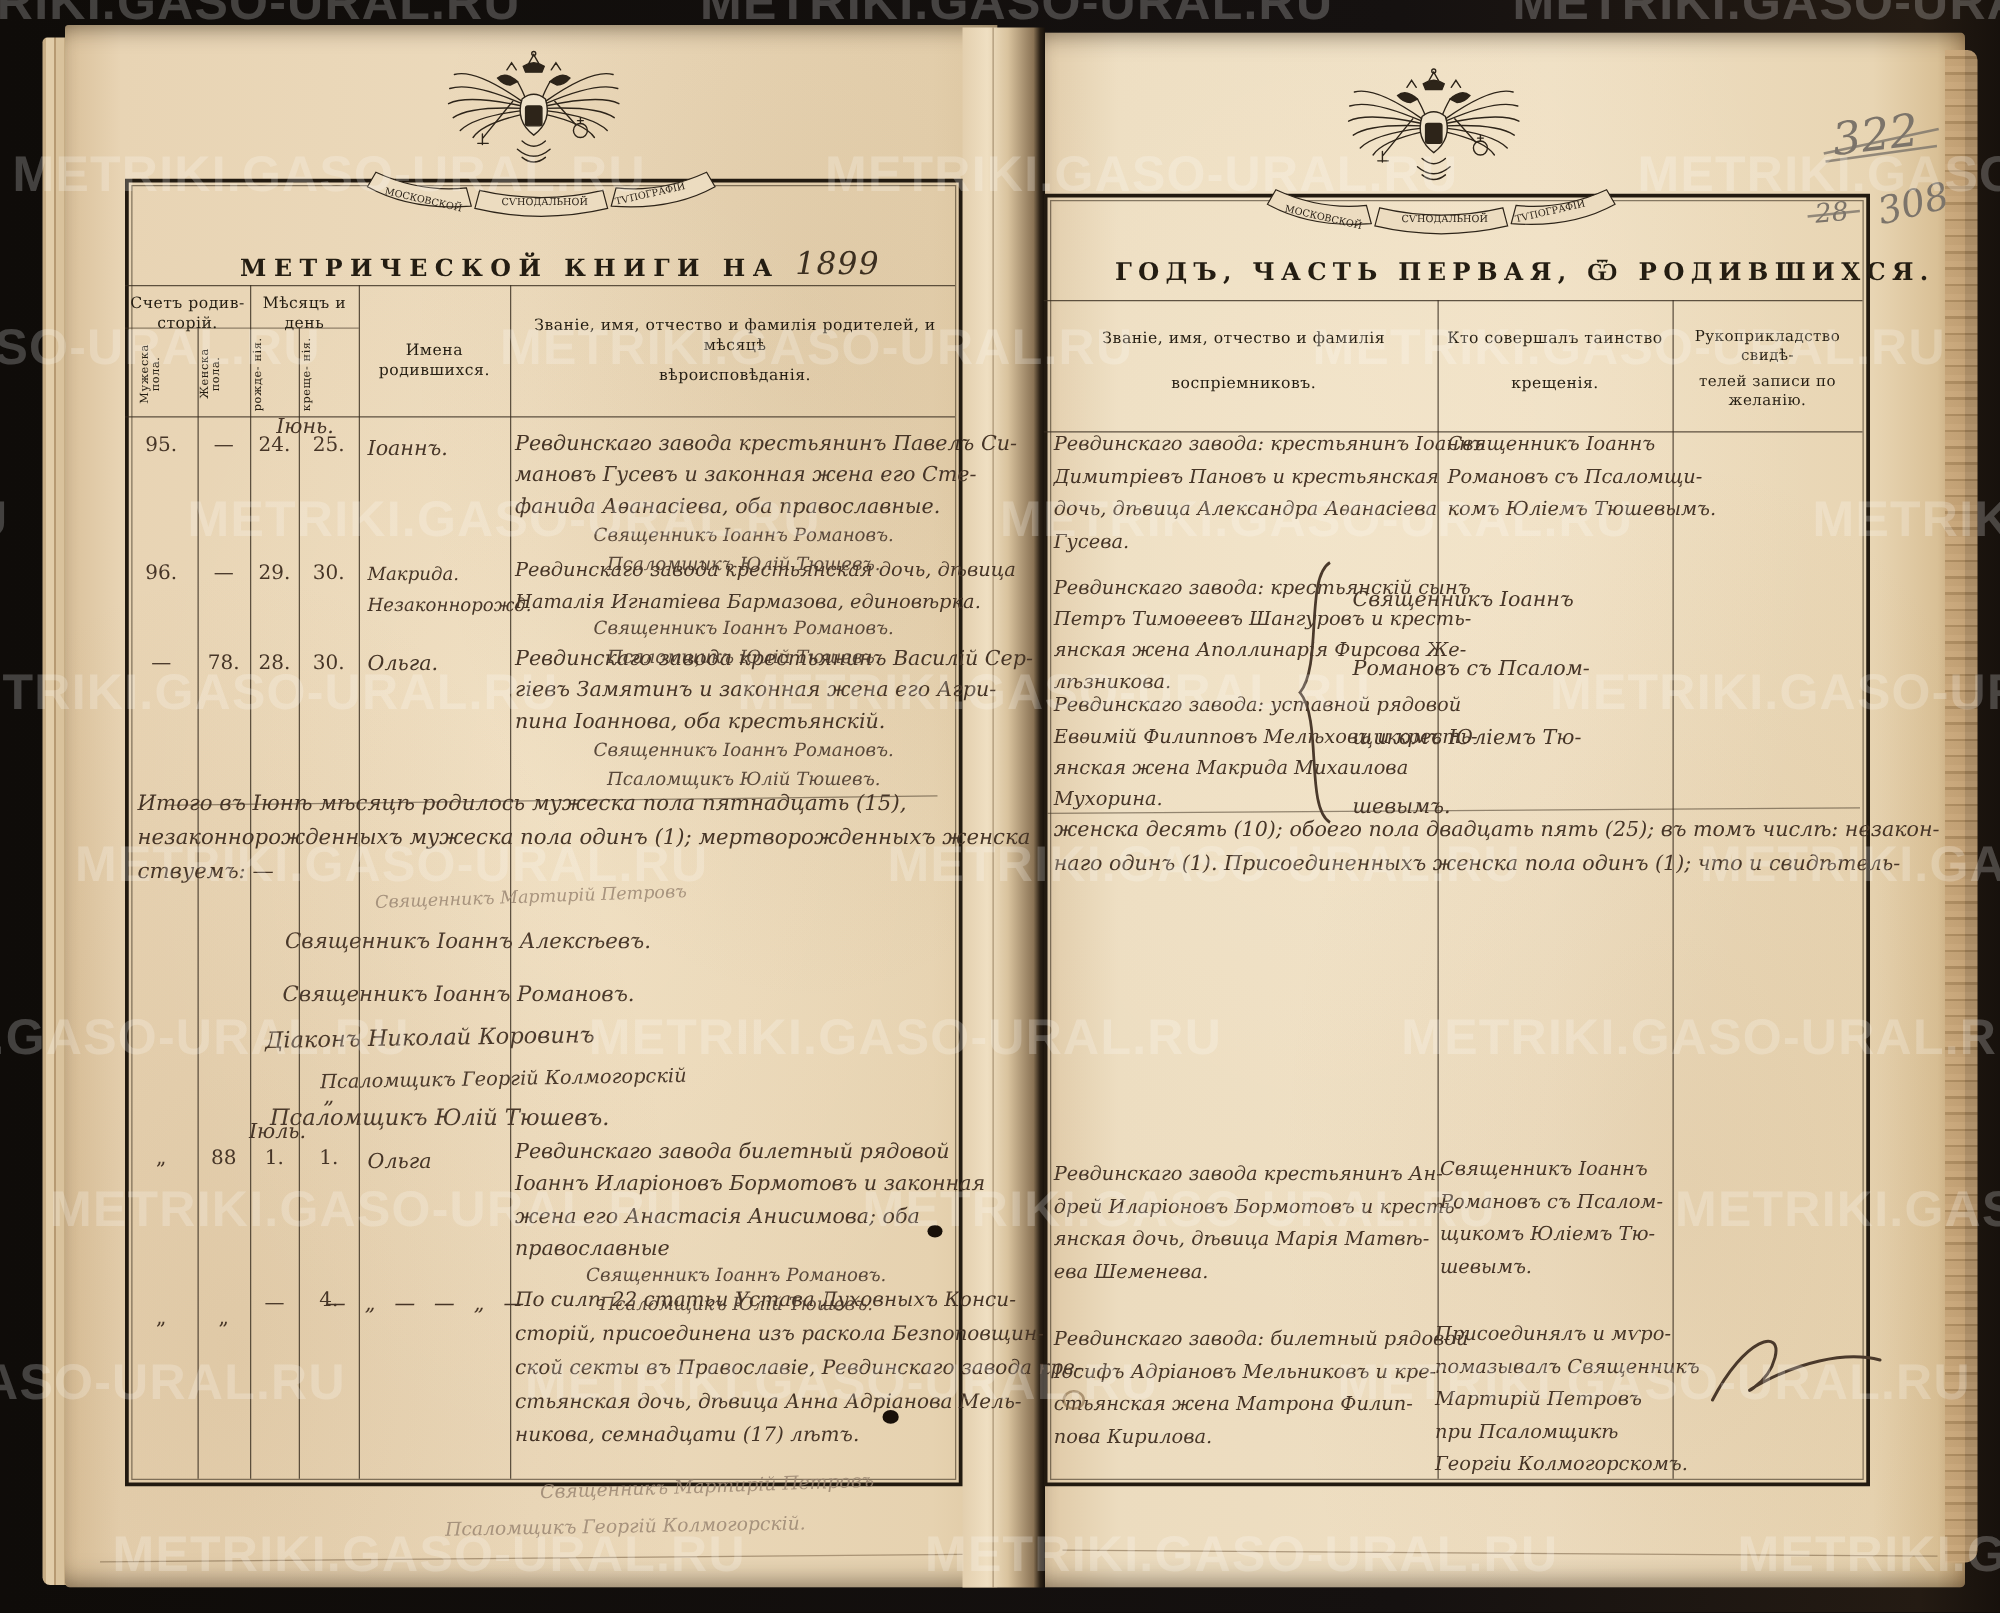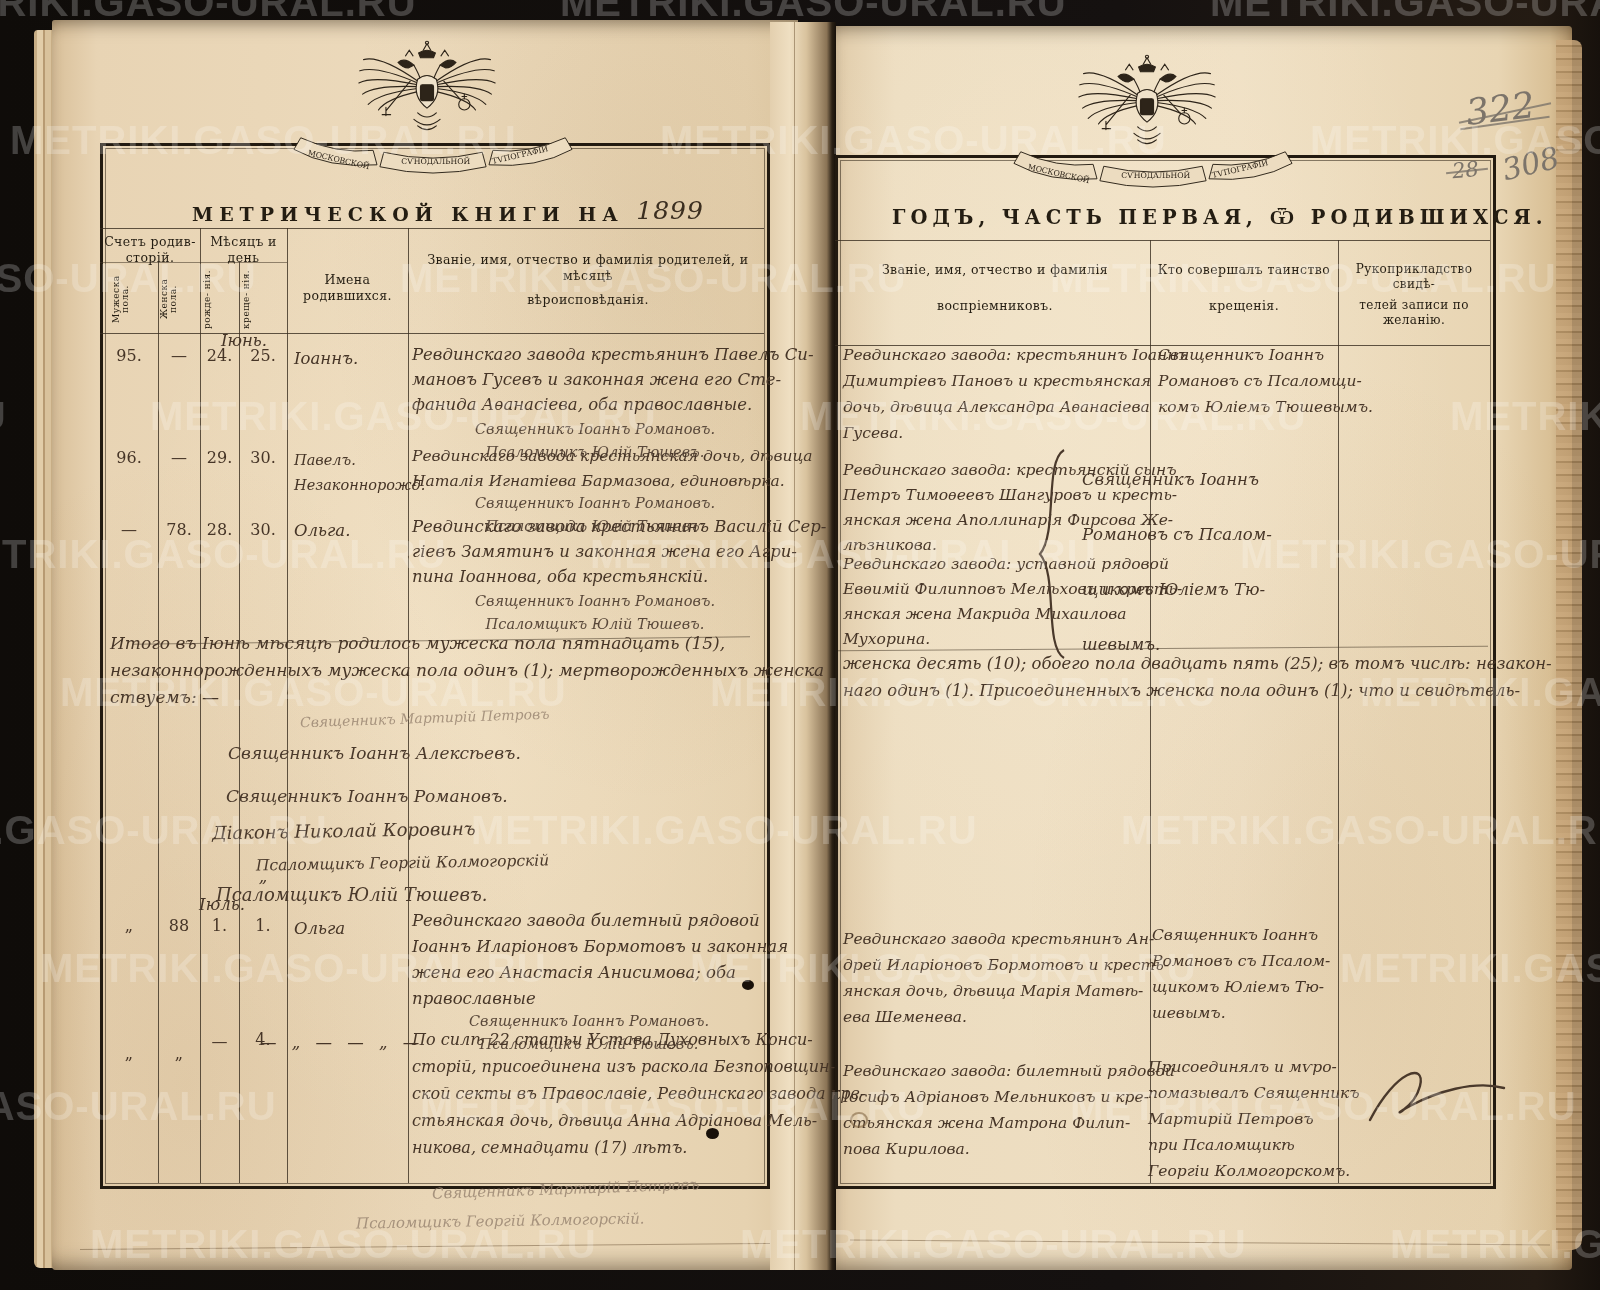--- a/index.html
+++ b/index.html
@@ -173,21 +173,21 @@
   <div class="hw clergy" style="left:430px;top:418px;width:330px">
       <div class="line">Священникъ Іоаннъ Романовъ.</div>
       <div class="line">Псаломщикъ Юлій Тюшевъ.</div>
     </div>
 
   <div class="numcell" style="left:100px;top:448px;width:58px">96.</div>
   <div class="numcell" style="left:158px;top:448px;width:42px">—</div>
   <div class="numcell" style="left:200px;top:448px;width:39px">29.</div>
   <div class="numcell" style="left:239px;top:448px;width:48px">30.</div>
   <div class="hw" style="left:294px;top:448px;width:118px;font-size:14.5px">
-      <div class="line">Павелъ.</div>
+      <div class="line">Макрида.</div>
       <div class="line">Незаконнорожд.</div>
     </div>
   <div class="hw" style="left:412px;top:444px;width:356px;font-size:15.5px">
       <div class="line">Ревдинскаго завода крестьянская дочь, дѣвица</div>
       <div class="line">Наталія Игнатіева Бармазова, единовѣрка.</div>
     </div>
   <div class="hw clergy" style="left:430px;top:492px;width:330px">
       <div class="line">Священникъ Іоаннъ Романовъ.</div>
       <div class="line">Псаломщикъ Юлій Тюшевъ.</div>
     </div>

